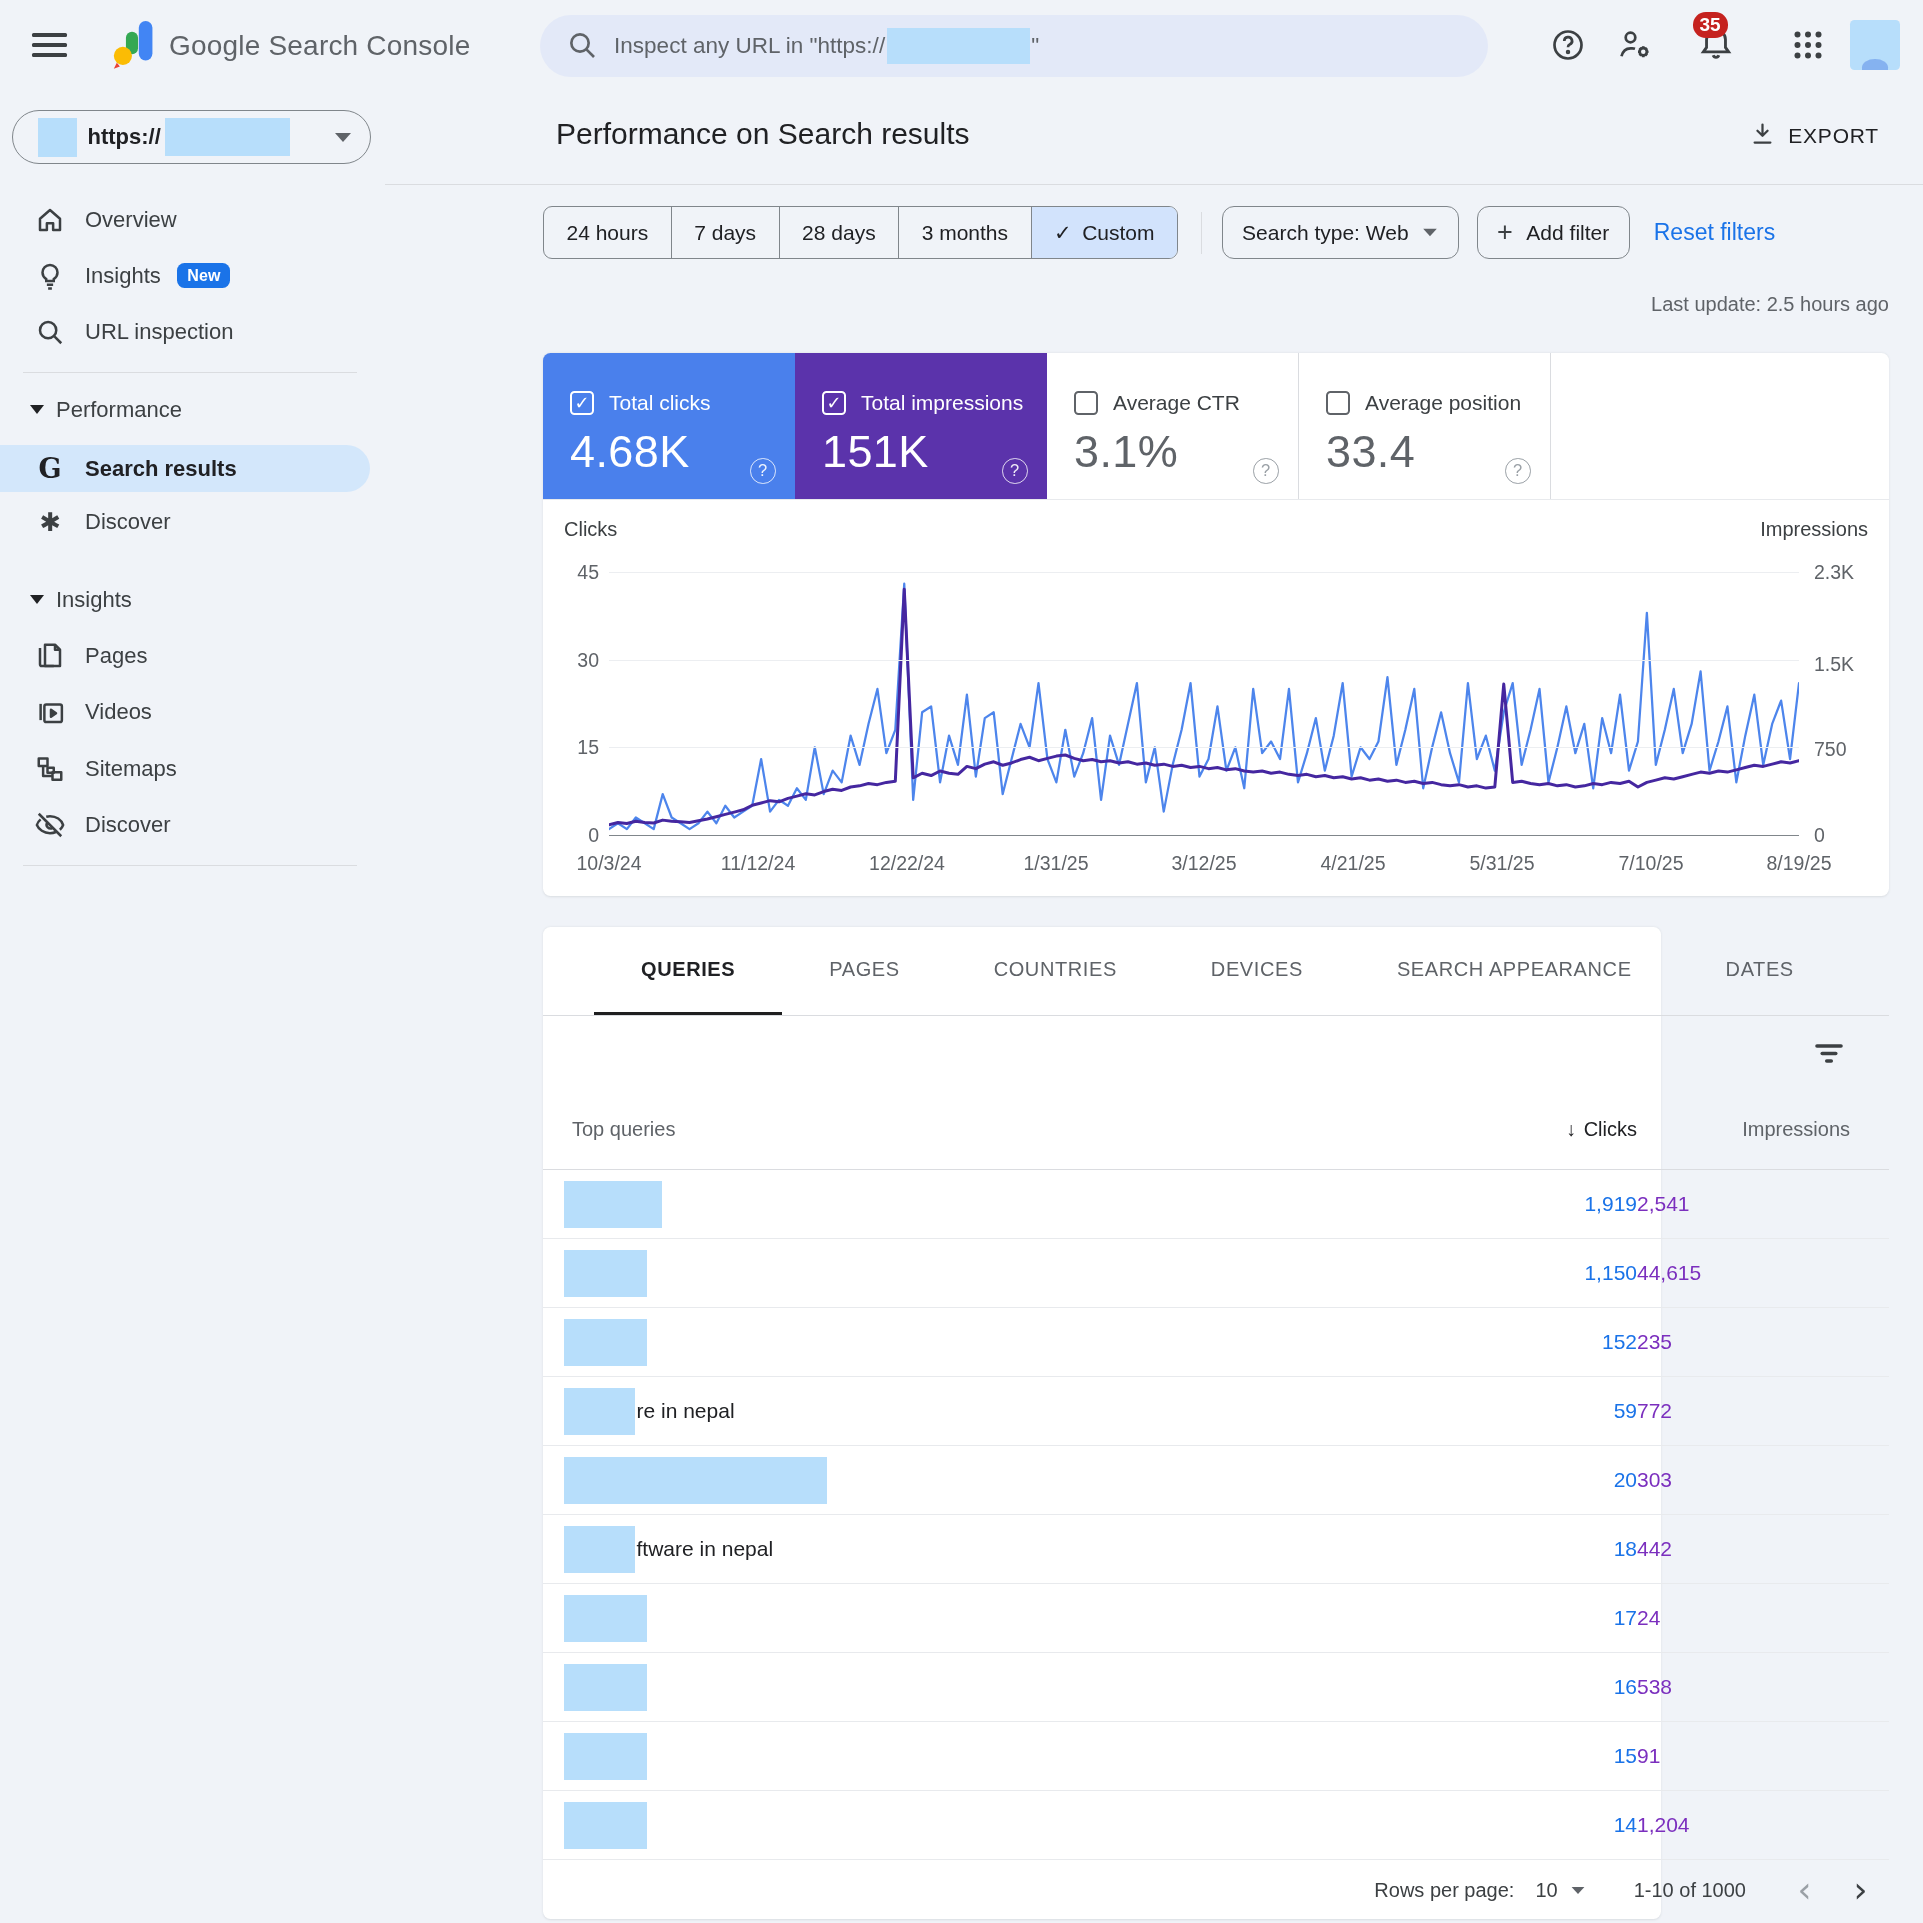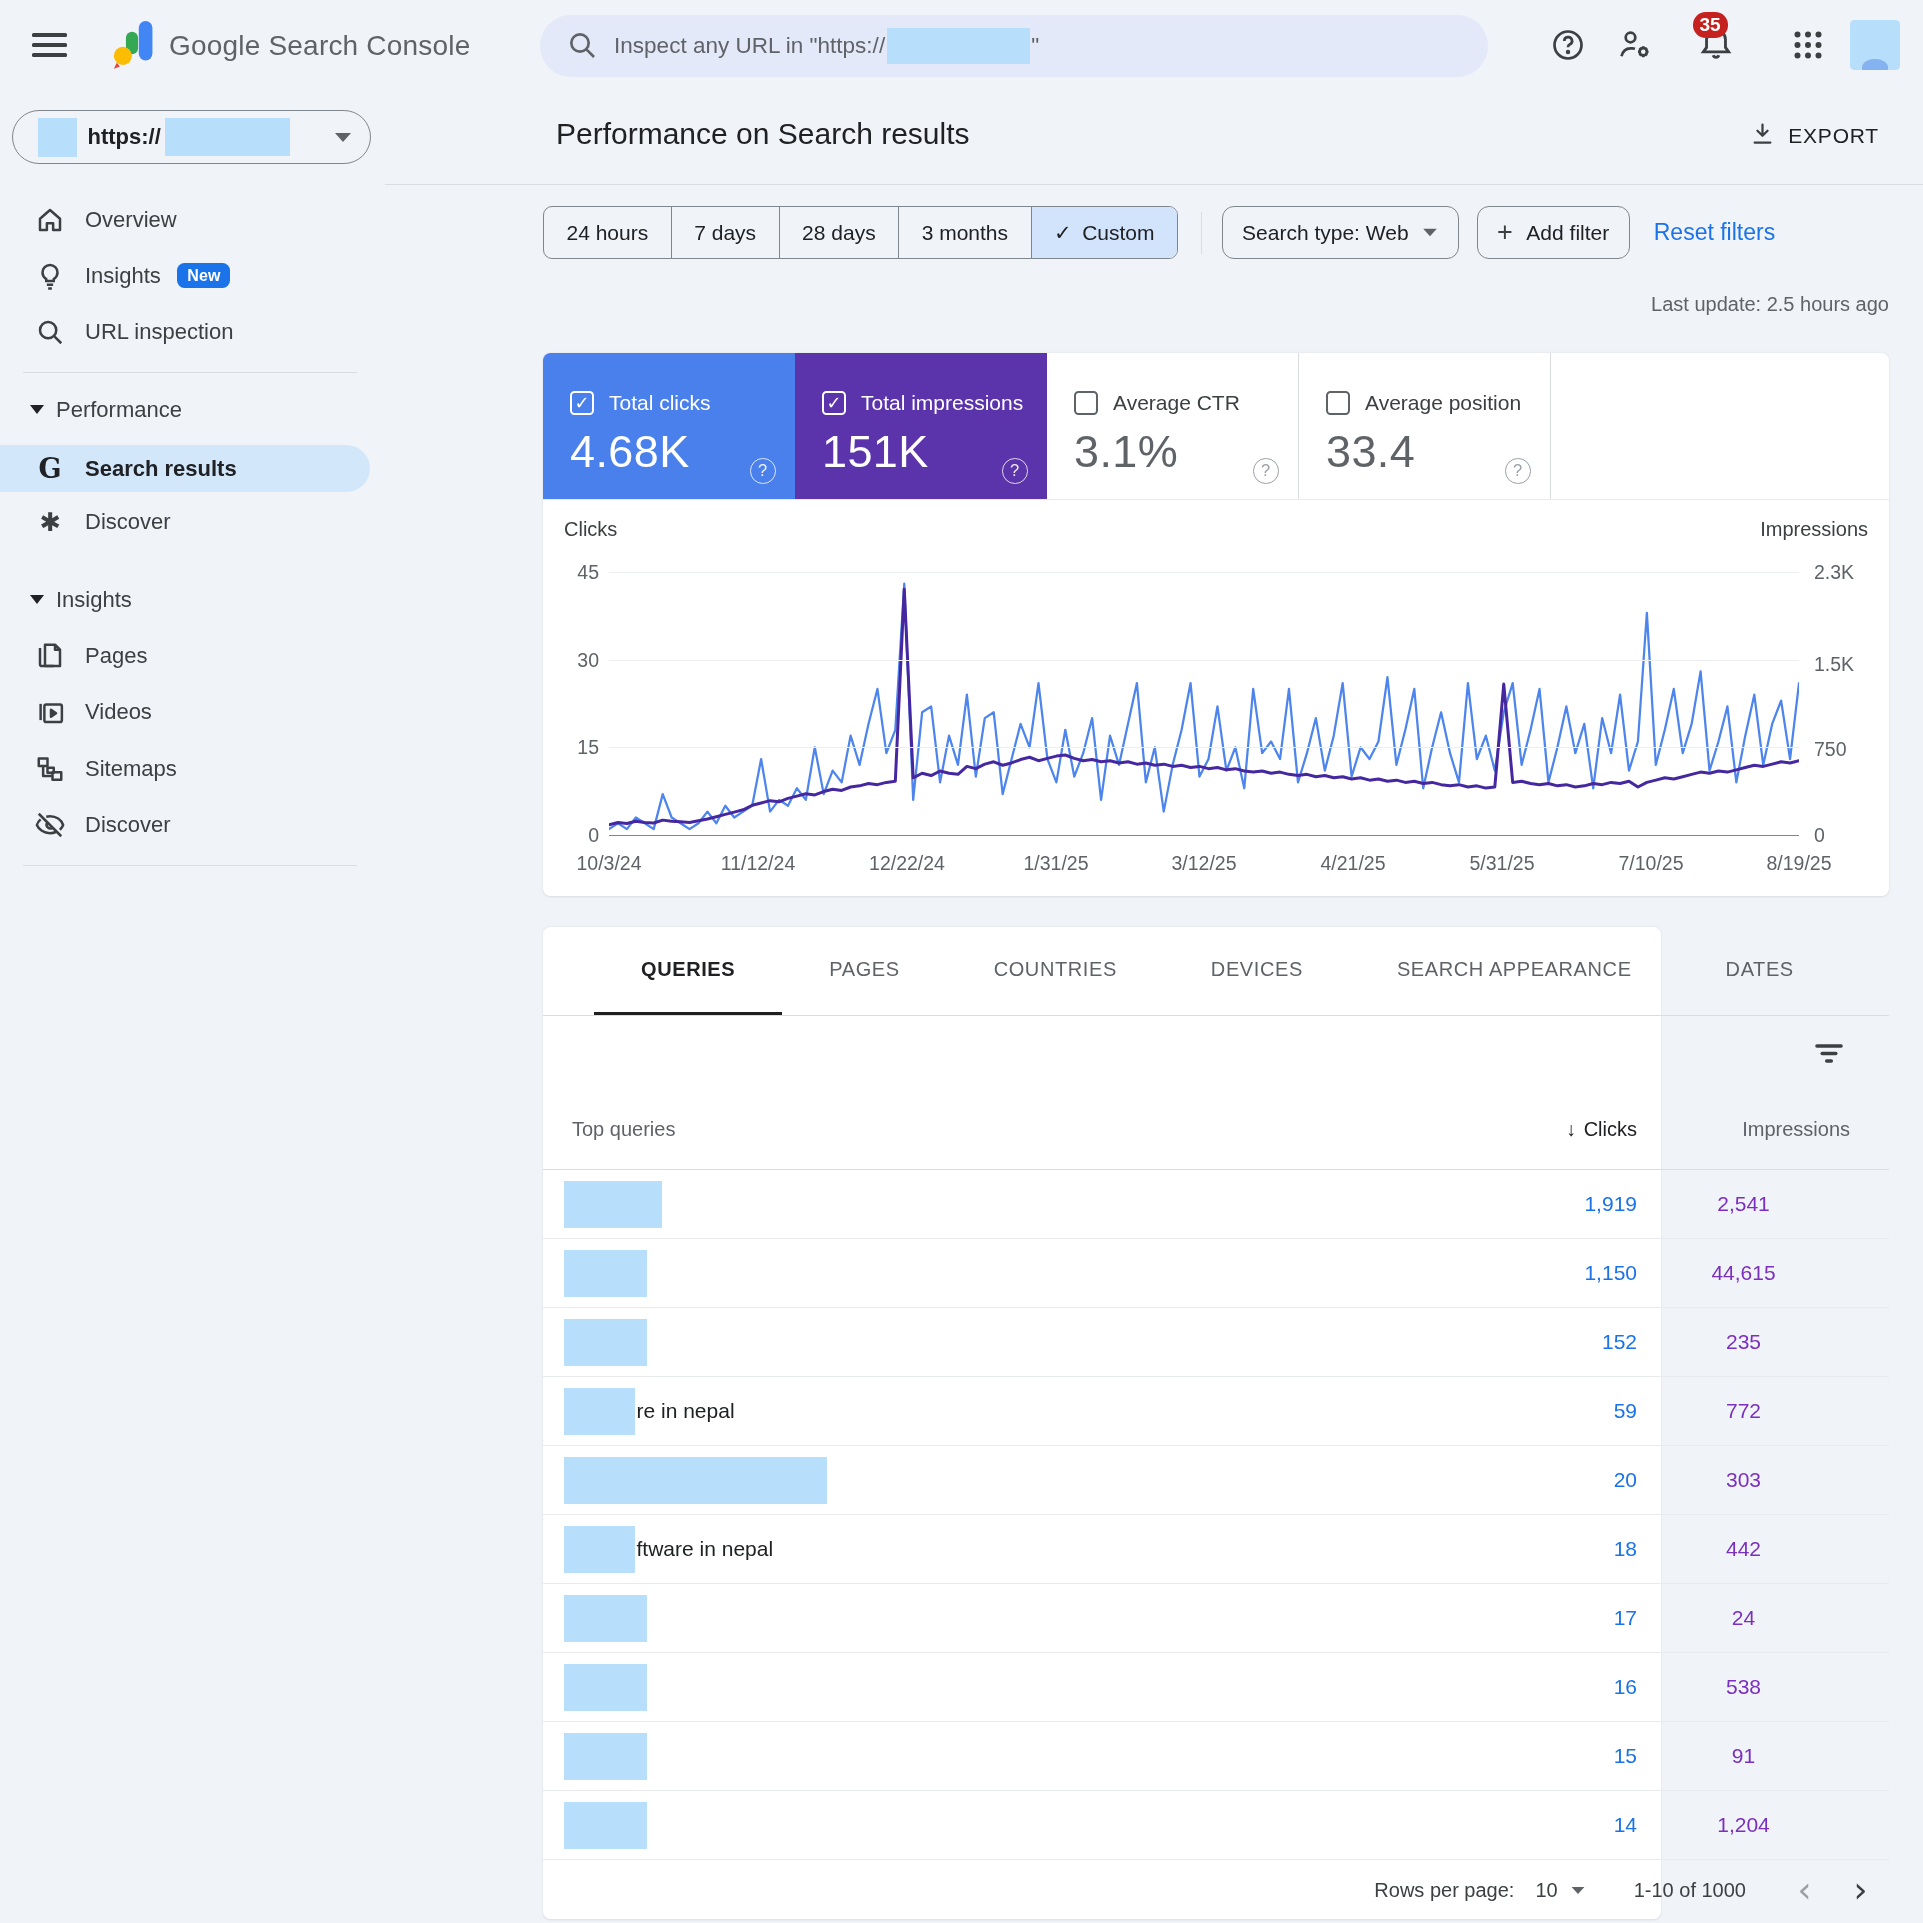--- a/index.html
+++ b/index.html
@@ -101,21 +101,21 @@
   .col-c { width:120px; text-align:right; font-size:20px; }
   .col-i { width:213px; text-align:right; font-size:20px; color:#5f6368; }
   .sort-col { color:#202124; font-weight:500; }
   .sort-arrow { font-size:19.5px; margin-right:7.5px; color:#202124; }
   .rows { position:absolute; left:0; top:243px; width:1346px; }
   .trow { display:flex; align-items:center; height:69px; padding:0 39px 0 21px; border-bottom:0.8px solid #e8eaed; cursor:pointer; }
   .trow .q { flex:1; display:flex; align-items:center; font-size:21px; color:#202124; }
   .q-redact { height:47px; background:#b7defb; flex:0 0 auto; }
   .q-text { margin-left:1.5px; }
   .trow .c { width:120px; text-align:right; font-size:21px; color:#1a73e8; }
-  .trow .i { width:213px; text-align:center; font-size:21px; color:#7b2fbe; }
+  .trow .i { width:213px; text-align:left; font-size:21px; color:#7b2fbe; }
   .pager { position:absolute; left:0; top:934px; width:1346px; height:58px; display:flex; align-items:center; justify-content:flex-end; padding-right:14px; font-size:20px; color:#3c4043; }
   .pager .rpp-label { color:#3c4043; }
   .pager .rpp-val { margin-left:21px; display:flex; align-items:center; gap:12px; cursor:pointer; }
   .pager .rpp-val .caret { transform:scale(0.8); }
   .pager .range { margin-left:48px; }
   .chev { font-size:35px; line-height:1; padding:0 7.5px; cursor:pointer; font-family:"DejaVu Sans",sans-serif; }
   .chev.prev { margin-left:44px; color:#9aa0a6; }
   .chev.next { margin-left:27px; color:#3c4043; }
 </style>
 </head>

